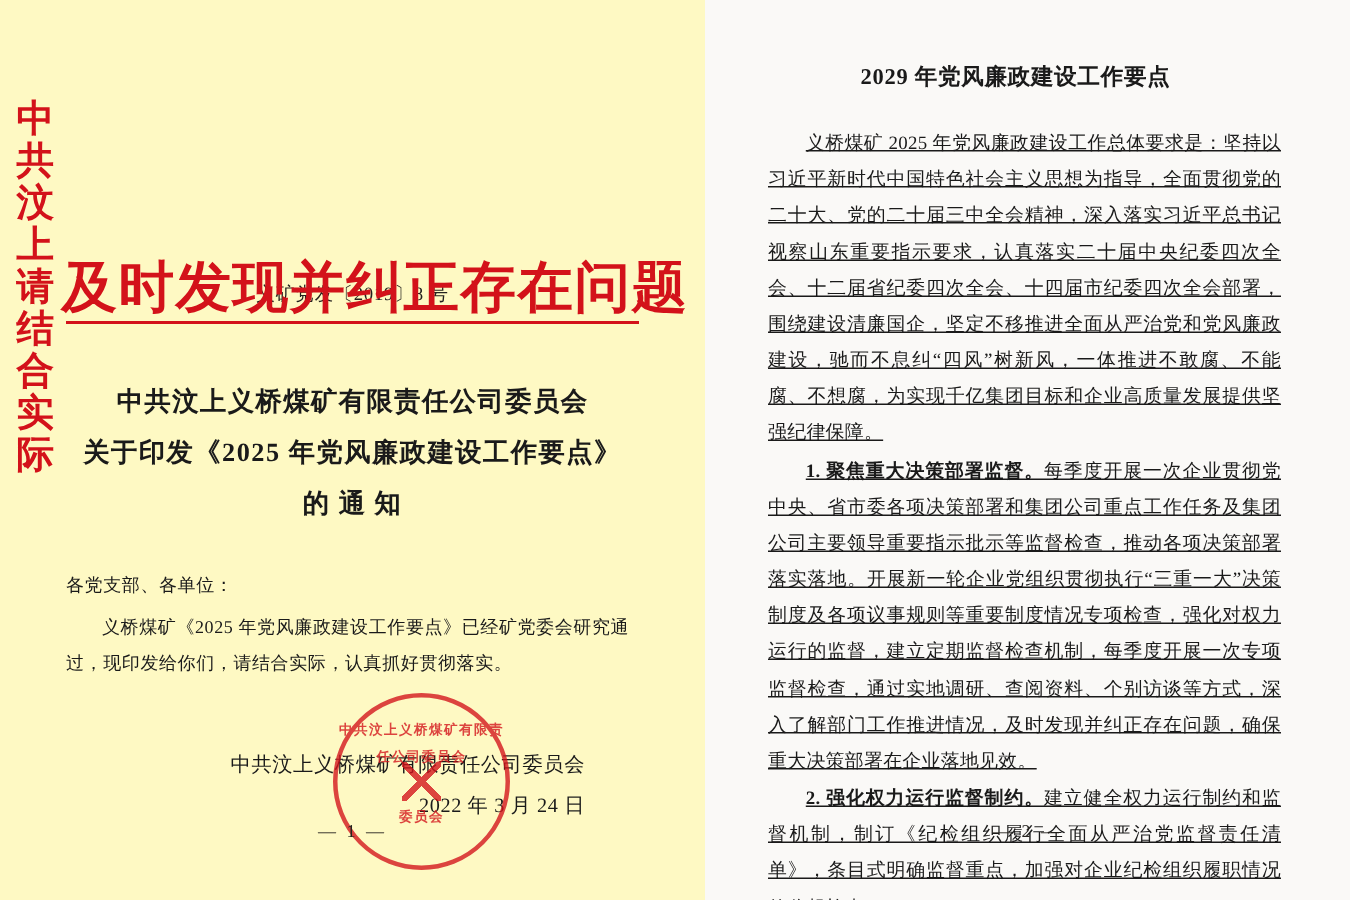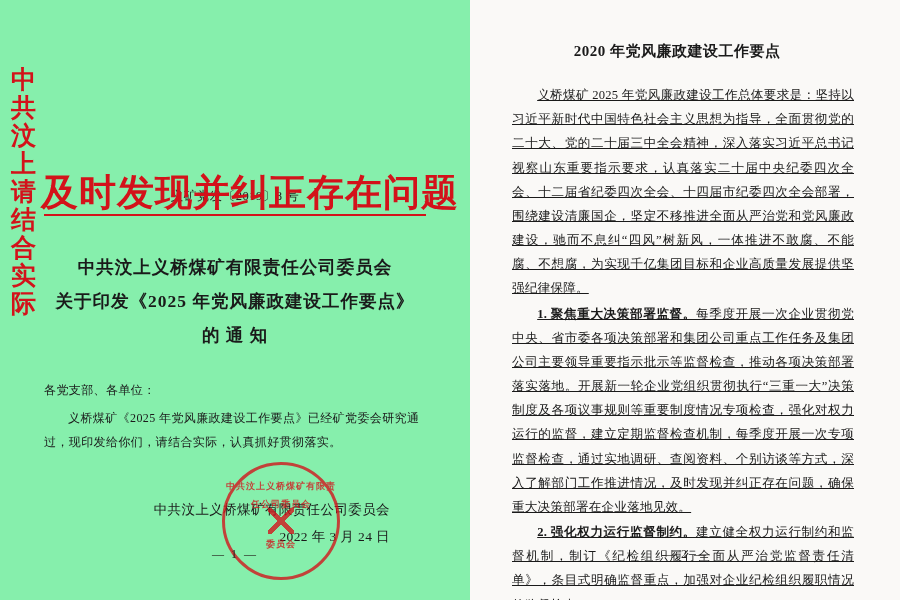--- a/index.html
+++ b/index.html
@@ -17,21 +17,21 @@
   .page-wrap {
     position: relative;
     width: 900px;
     height: 600px;
     background: #f4f2ef;
     display: flex;
   }
   
   .sheet {
     position: relative;
-    background: #86efac;
+    background: #fef9c3;
     box-sizing: border-box;
   }
   .sheet-left {
     width: 470px;
     height: 600px;
     padding: 26px 44px 0 44px;
   }
   .sheet-right {
     width: 430px;
     height: 600px;
@@ -226,21 +226,21 @@
       <div>中共汶上义桥煤矿有限责任公司委员会</div>
       <div>2022 年 3 月 24 日</div>
     </div>
 
     <div class="page-number">— 1 —</div>
   </div>
 
   <div class="gutter"></div>
 
   <div class="sheet sheet-right">
-    <div class="right-title">2020 年党风廉政建设工作要点</div>
+    <div class="right-title">2029 年党风廉政建设工作要点</div>
 
     <div class="body-right">
       <p class="indent2">义桥煤矿 2025 年党风廉政建设工作总体要求是：坚持以习近平新时代中国特色社会主义思想为指导，全面贯彻党的二十大、党的二十届三中全会精神，深入落实习近平总书记视察山东重要指示要求，认真落实二十届中央纪委四次全会、十二届省纪委四次全会、十四届市纪委四次全会部署，围绕建设清廉国企，坚定不移推进全面从严治党和党风廉政建设，驰而不息纠“四风”树新风，一体推进不敢腐、不能腐、不想腐，为实现千亿集团目标和企业高质量发展提供坚强纪律保障。</p>
       <p class="indent2">
         <span class="lead-bold">1. 聚焦重大决策部署监督。</span><span>每季度开展一次企业贯彻党中央、省市委各项决策部署和集团公司重点工作任务及集团公司主要领导重要指示批示等监督检查，推动各项决策部署落实落地。开展新一轮企业党组织贯彻执行“三重一大”决策制度及各项议事规则等重要制度情况专项检查，强化对权力运行的监督，建立定期监督检查机制，每季度开展一次专项监督检查，通过实地调研、查阅资料、个别访谈等方式，深入了解部门工作推进情况，及时发现并纠正存在问题，确保重大决策部署在企业落地见效。</span>
       </p>
       <p class="indent2">
         <span class="lead-bold">2. 强化权力运行监督制约。</span><span>建立健全权力运行制约和监督机制，制订《纪检组织履行全面从严治党监督责任清单》，条目式明确监督重点，加强对企业纪检组织履职情况的监督检查，</span>
       </p>
     </div>

